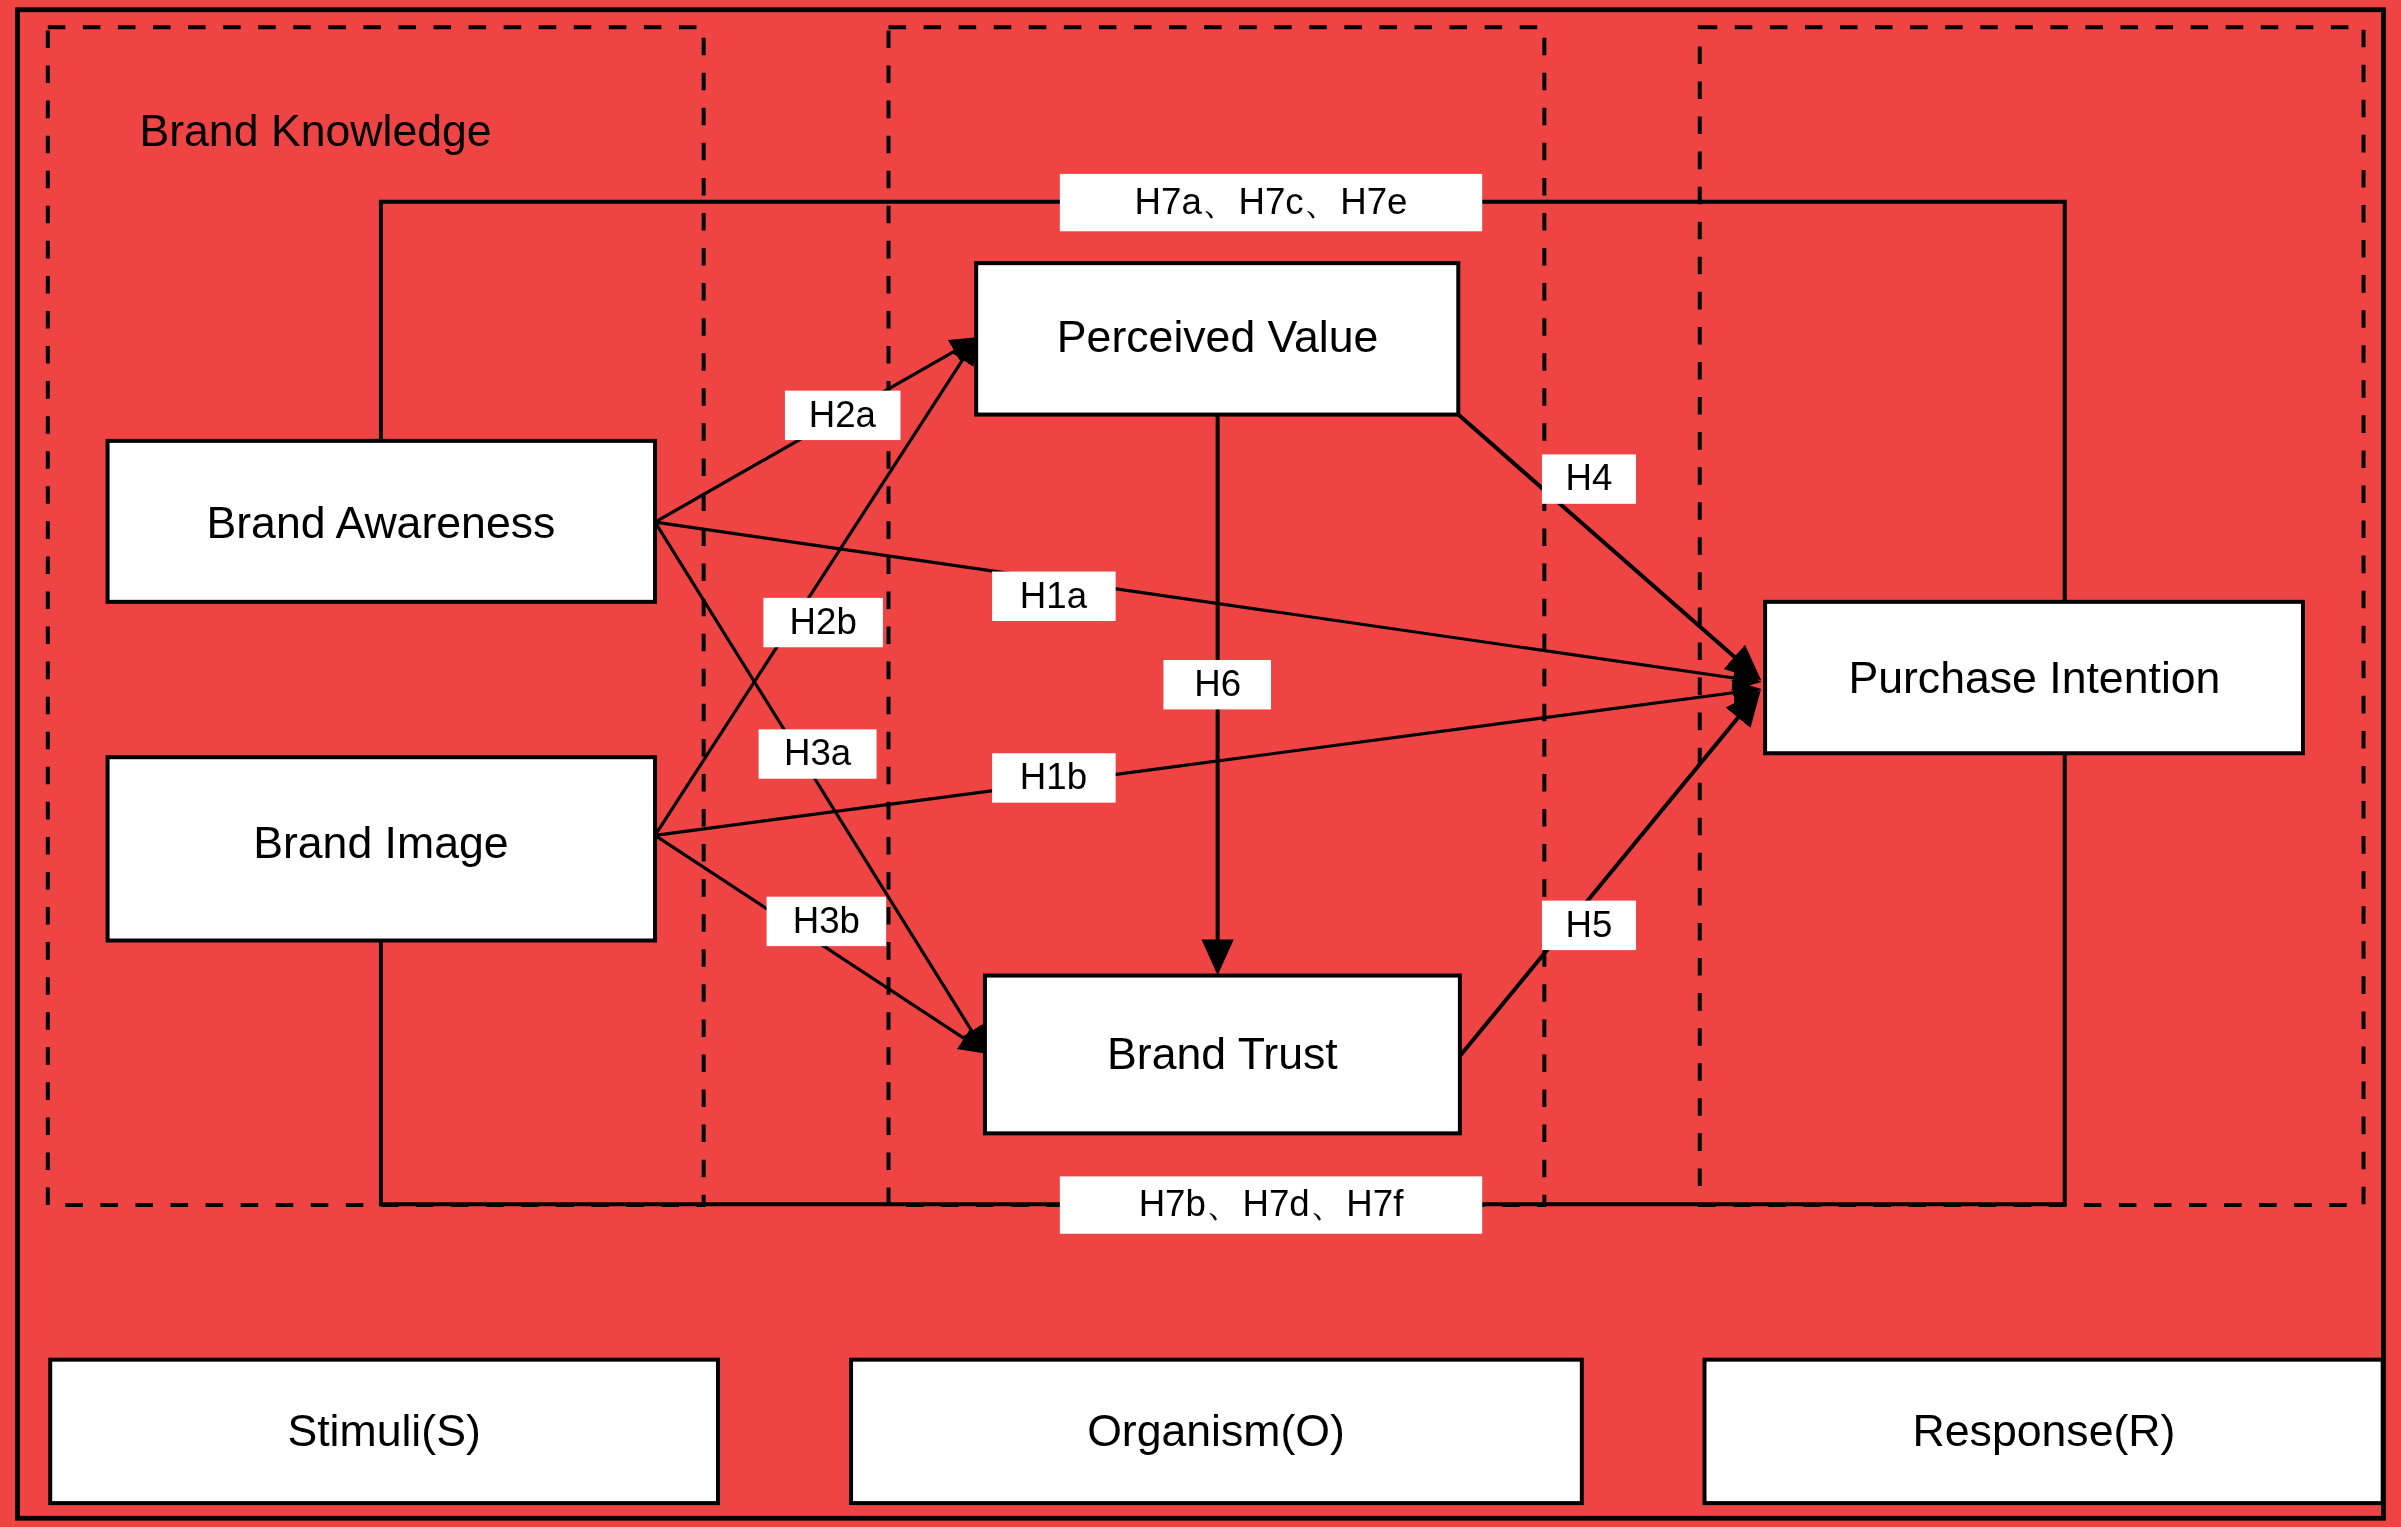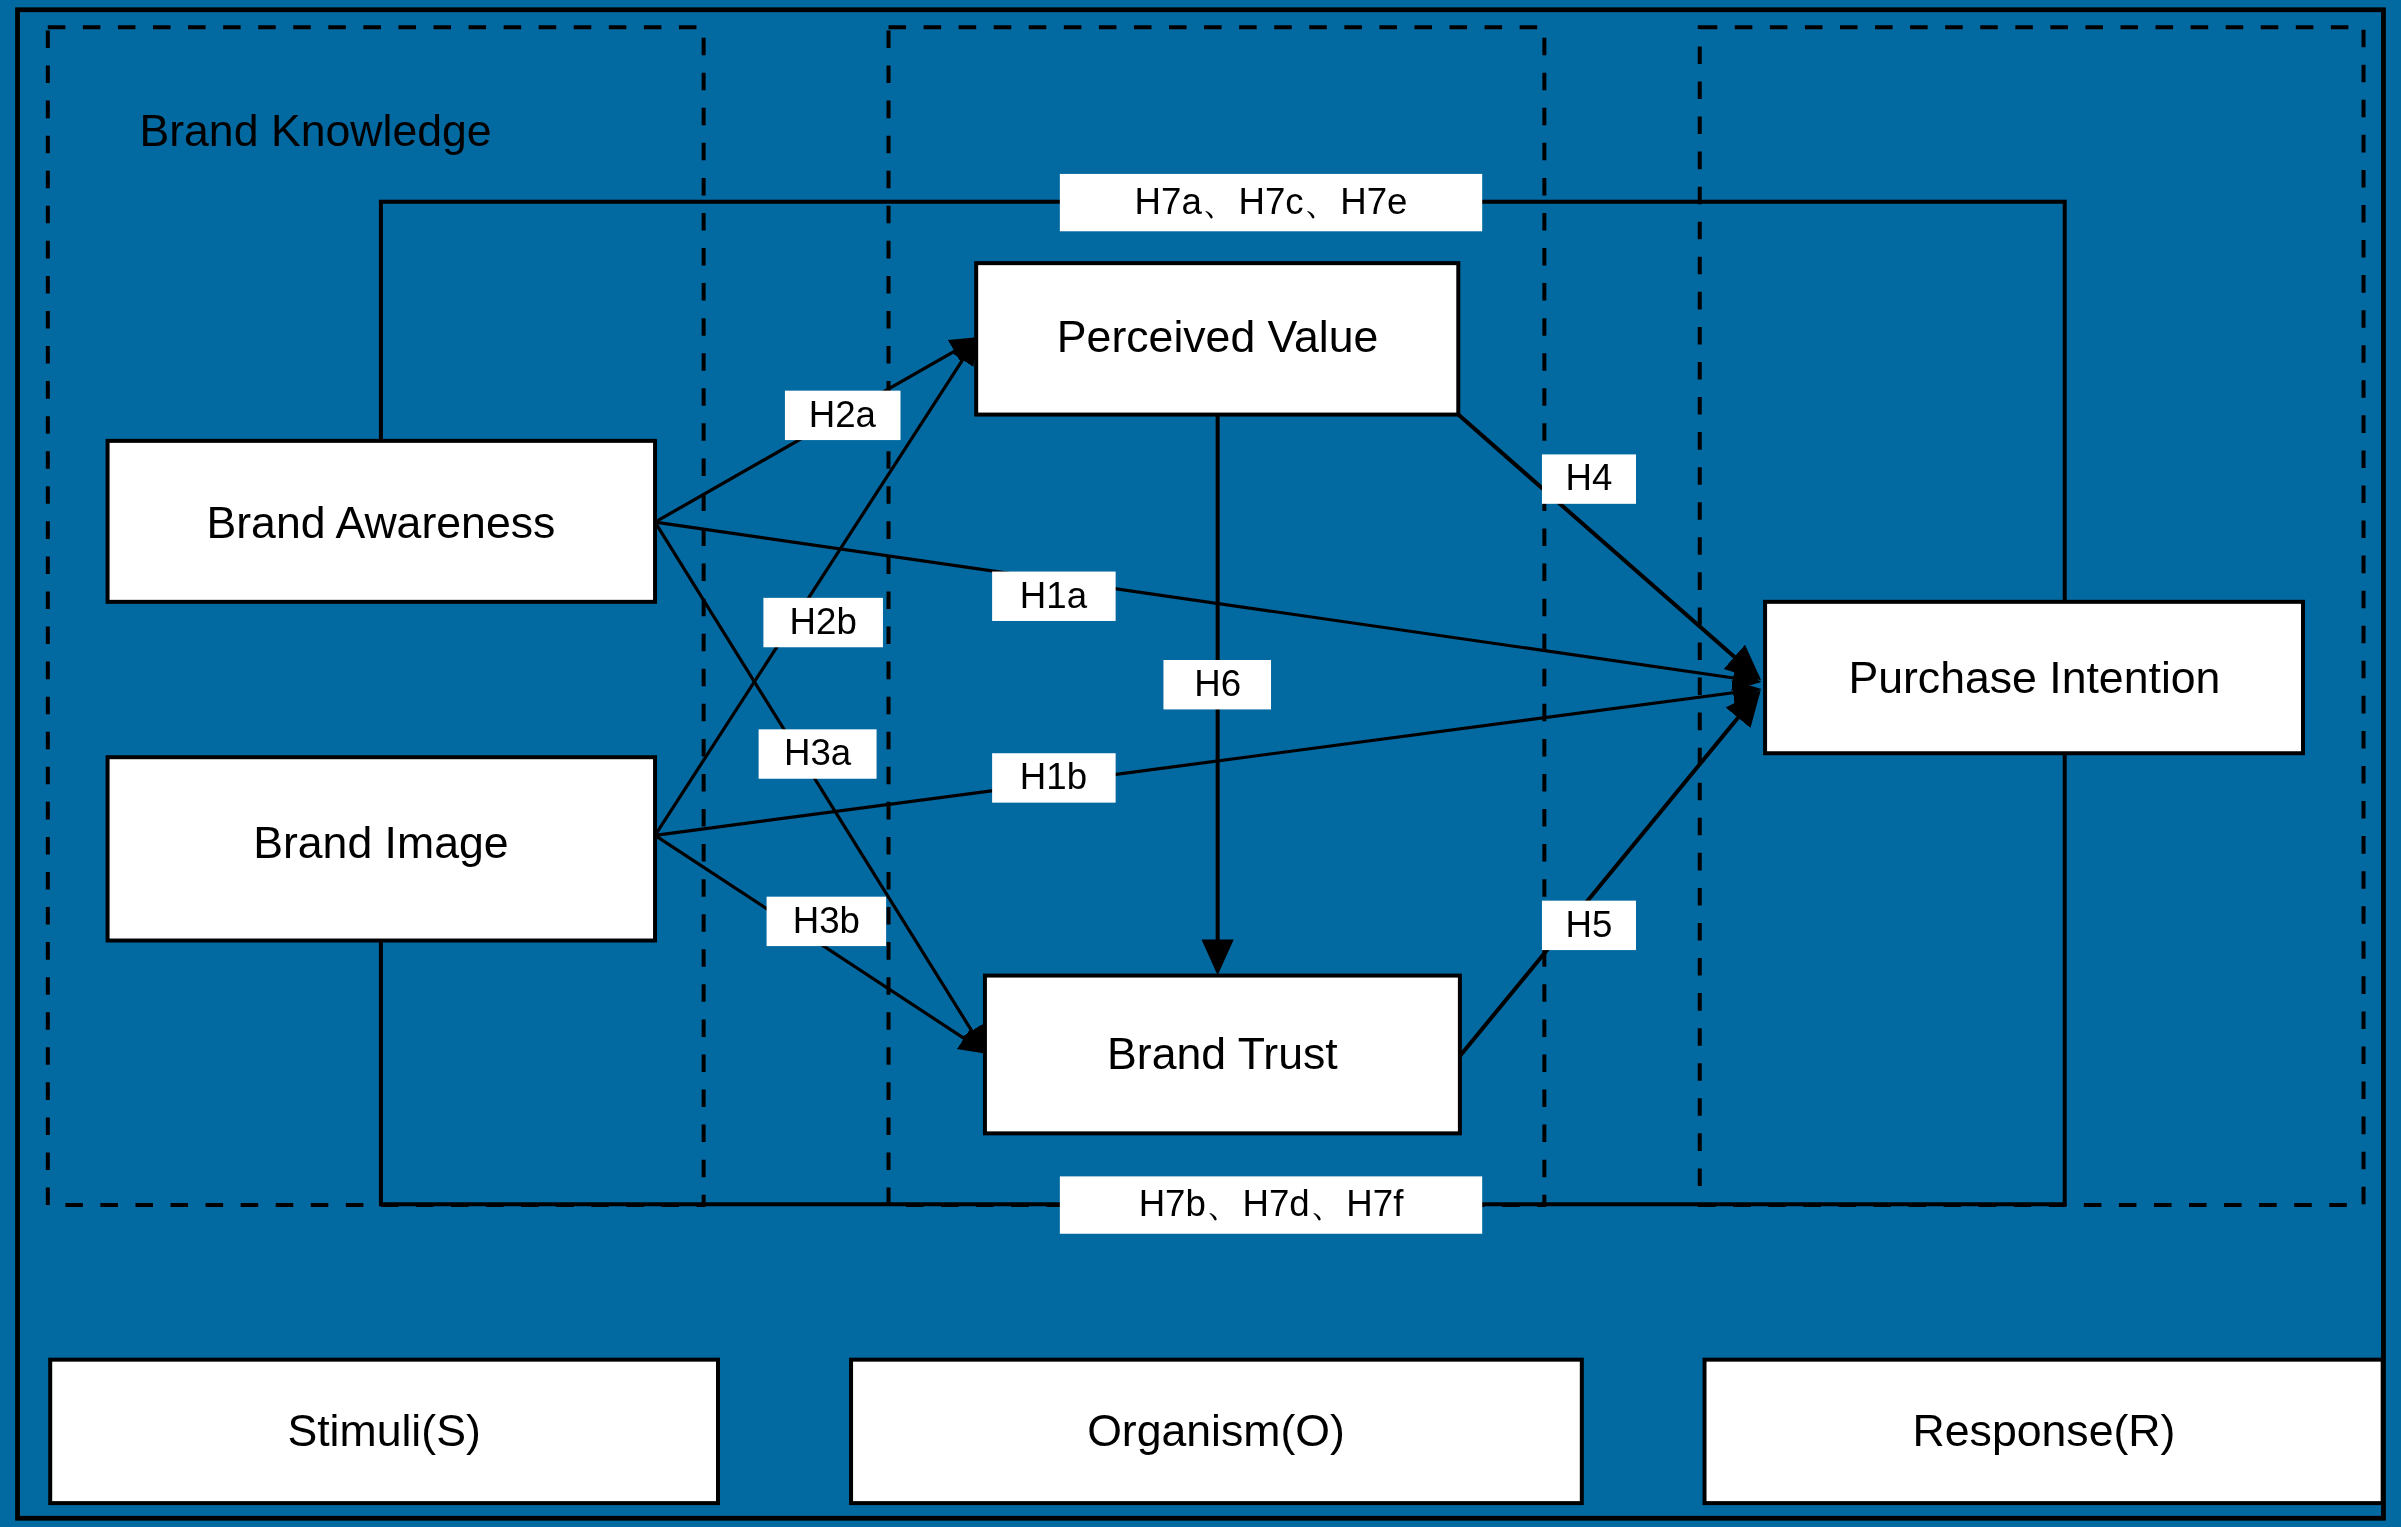--- a/index.html
+++ b/index.html
@@ -4,21 +4,21 @@
 <style>
   html, body {
     margin: 0;
     padding: 0;
     background: #ffffff;
   }
   #page {
     position: relative;
     width: 2401px;
     height: 1528px;
-    background: #0369a1;
+    background: #ef4444;
     font-family: "Liberation Sans", sans-serif;
     overflow: hidden;
   }
   svg.diagram {
     display: block;
     width: 2401px;
     height: 1528px;
   }
   .box-rect {
     fill: #ffffff;

